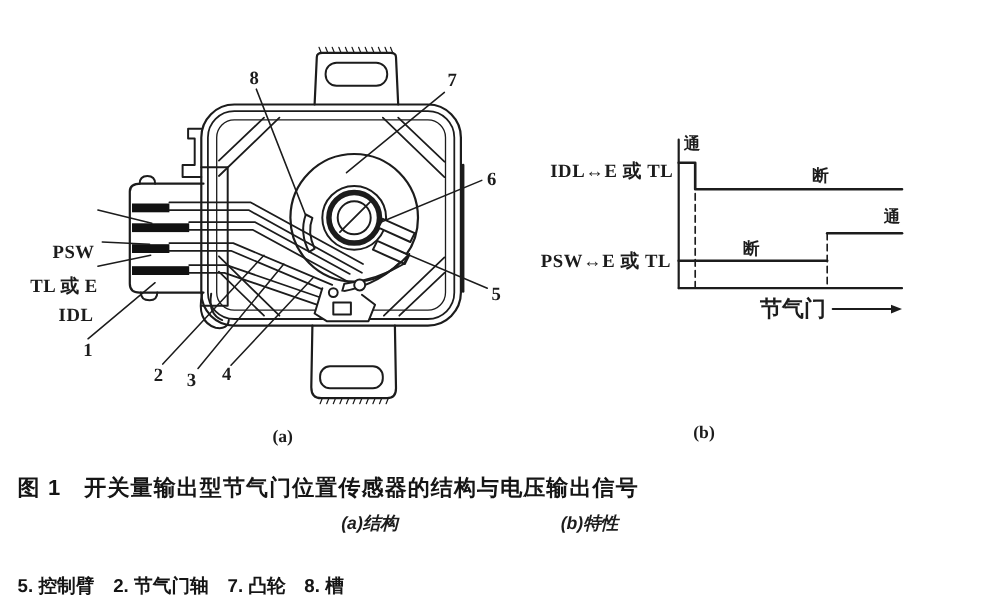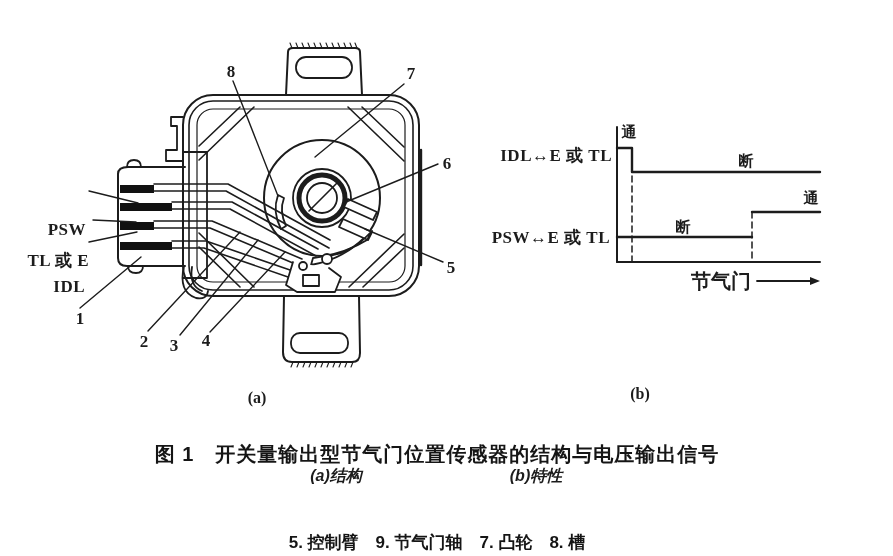--- a/index.html
+++ b/index.html
@@ -8,22 +8,22 @@
   .art{position:absolute;left:0;top:0;}
   .lbl{position:absolute;transform:translate(-50%,-50%);white-space:nowrap;
        font-weight:bold;color:#1c1c1c;line-height:1;}
   .r{transform:translate(-100%,-50%);text-align:center;}
   .num{font-size:17px;}
   .pin{font-size:17px;letter-spacing:.5px;margin-top:40px;}
   .sig{font-size:17px;letter-spacing:.5px;}
   .state{font-size:15px;font-family:"Liberation Sans",sans-serif;}
   .sub{font-size:16px;font-weight:bold;}
   .axis-lab{font-size:20px;font-family:"Liberation Sans",sans-serif;}
-  .cap{position:absolute;left:0;width:874px;text-align:center;font-weight:bold;
-       font-family:"Liberation Sans",sans-serif;color:#151515;line-height:1;margin-top:10px;}
+  .cap{position:absolute;left:16px;width:874px;text-align:left;font-weight:bold;
+       font-family:"Liberation Sans",sans-serif;color:#151515;line-height:1;}
   .cap-title{top:434px;font-size:20px;letter-spacing:1px;}
   .cap-legend1{top:496px;font-size:17px;}
   .cap-legend2{top:524px;font-size:17px;}
   .cap-sub{position:absolute;transform:translate(-50%,-50%);font-size:16px;font-weight:bold;
        font-family:"Liberation Sans",sans-serif;white-space:nowrap;font-style:italic;}
 </style>
 </head>
 <body>
 
 <div class="page">
@@ -153,15 +153,15 @@
   <span class="lbl state" style="left:629px;top:131px">通</span>
   <span class="lbl state" style="left:746px;top:160px">断</span>
   <span class="lbl state" style="left:811px;top:197px">通</span>
   <span class="lbl state" style="left:683px;top:226px">断</span>
 
   <span class="lbl axis-lab" style="left:721px;top:281px">节气门</span>
 
   <div class="cap cap-title">图 1　开关量输出型节气门位置传感器的结构与电压输出信号</div>
   <span class="cap-sub" style="left:336px;top:476px">(a)结构</span>
   <span class="cap-sub" style="left:536px;top:476px">(b)特性</span>
-  <div class="cap cap-legend2">5. 控制臂　9. 节气门轴　7. 凸轮　8. 槽</div>
+  <div class="cap cap-legend2">5. 控制臂　2. 节气门轴　7. 凸轮　8. 槽</div>
 
 </div>
 
 </body></html>

